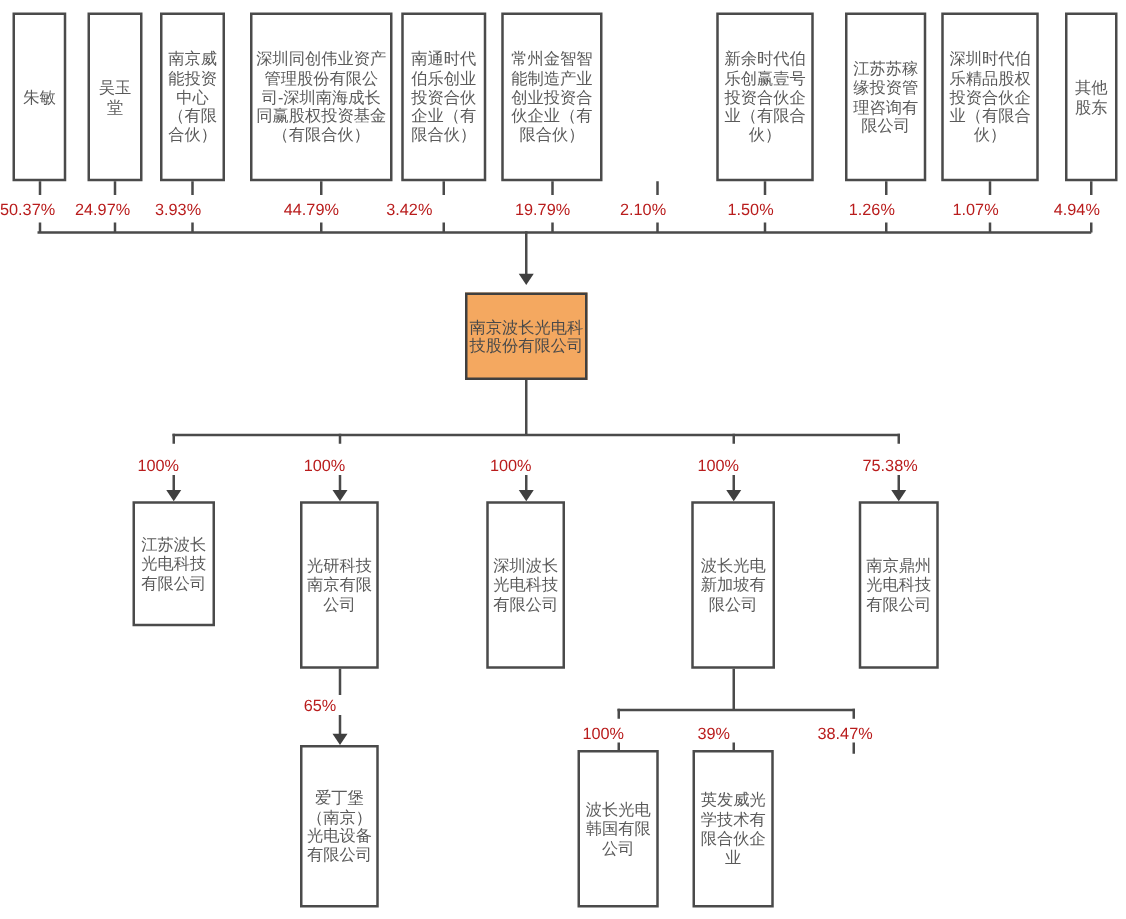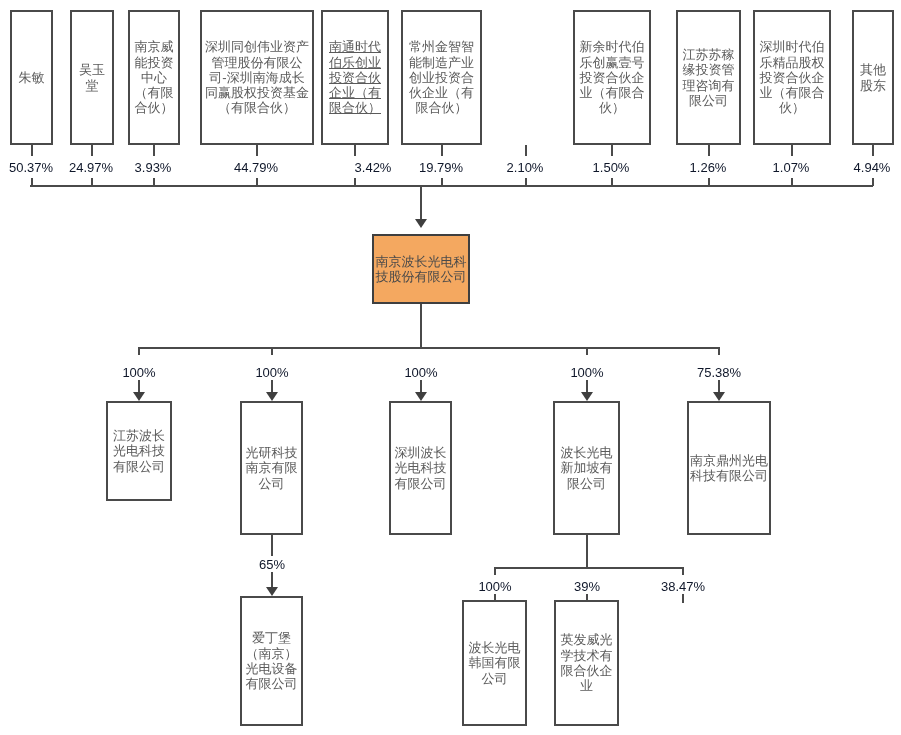--- a/index.html
+++ b/index.html
@@ -52,22 +52,22 @@
     height: 2px;
   }
   .vline {
     position: absolute;
     background: #4a4a4a;
     width: 2px;
   }
   .pct {
     position: absolute;
     font-size: 13px;
-    color: #0f172a;
-    text-align: center;
+    color: #b91c1c;
+    text-align: left;
     white-space: nowrap;
     line-height: 1;
   }
   .arrow {
     position: absolute;
     width: 0;
     height: 0;
     border-left: 6px solid transparent;
     border-right: 6px solid transparent;
     border-top: 9px solid #3f3f3f;
@@ -88,21 +88,21 @@
   </div>
   <div class="node" style="left:70px;  top:10px;  width:44px;  height:135px; font-size:13px;font-family:Liberation Serif, serif;">
     <span class="label">吴玉堂</span>
   </div>
   <div class="node" style="left:128px; top:10px;  width:52px;  height:135px; font-size:13px;">
     <span class="label">南京威能投资中心（有限合伙）</span>
   </div>
   <div class="node" style="left:200px; top:10px;  width:114px; height:135px; font-size:13px;">
     <span class="label">深圳同创伟业资产管理股份有限公司-深圳南海成长同赢股权投资基金（有限合伙）</span>
   </div>
-  <div class="node" style="left:321px; top:10px;  width:68px;  height:135px; font-size:13px;text-decoration:underline;">
+  <div class="node" style="left:321px; top:10px;  width:68px;  height:135px; font-size:13px;">
     <span class="label">南通时代伯乐创业投资合伙企业（有限合伙）</span>
   </div>
   <div class="node" style="left:401px; top:10px;  width:81px;  height:135px; font-size:13px;justify-content:flex-end;">
     <span class="label">常州金智智能制造产业创业投资合伙企业（有限合伙）</span>
   </div>
   <div class="node" style="left:573px; top:10px;  width:78px;  height:135px; font-size:13px;">
     <span class="label">新余时代伯乐创赢壹号投资合伙企业（有限合伙）</span>
   </div>
   <div class="node" style="left:676px; top:10px;  width:65px;  height:135px; font-size:13px;">
     <span class="label">江苏苏稼缘投资管理咨询有限公司</span>
@@ -123,21 +123,21 @@
   <div class="tick" style="left:525px;   top:145px; height:11px;"></div>
   <div class="tick" style="left:611px;   top:145px; height:11px;"></div>
   <div class="tick" style="left:707.5px; top:145px; height:11px;"></div>
   <div class="tick" style="left:791px;   top:145px; height:11px;"></div>
   <div class="tick" style="left:872px;   top:145px; height:11px;"></div>
 
   <div class="pct" style="left:0px;    top:161px; width:62px;">50.37%</div>
   <div class="pct" style="left:60px;   top:161px; width:62px;">24.97%</div>
   <div class="pct" style="left:124px;  top:161px; width:58px;">3.93%</div>
   <div class="pct" style="left:227px;  top:161px; width:58px;">44.79%</div>
-  <div class="pct" style="left:344px;  top:161px; width:58px;">3.42%</div>
+  <div class="pct" style="left:309px;  top:161px; width:58px;">3.42%</div>
   <div class="pct" style="left:412px;  top:161px; width:58px;">19.79%</div>
   <div class="pct" style="left:496px;  top:161px; width:58px;">2.10%</div>
   <div class="pct" style="left:582px;  top:161px; width:58px;">1.50%</div>
   <div class="pct" style="left:679px;  top:161px; width:58px;">1.26%</div>
   <div class="pct" style="left:762px;  top:161px; width:58px;">1.07%</div>
   <div class="pct" style="left:843px;  top:161px; width:58px;">4.94%</div>
 
   <div class="hline" style="left:30px; top:185px; width:843px;"></div>
 
   <div class="tick" style="left:30.5px;  top:178px; height:8px;"></div>
@@ -194,21 +194,21 @@
   </div>
   <div class="node" style="left:240px; top:401px; width:63px; height:134px; font-size:13px;">
     <span class="label">光研科技南京有限公司</span>
   </div>
   <div class="node" style="left:389px; top:401px; width:63px; height:134px; font-size:13px;">
     <span class="label">深圳波长光电科技有限公司</span>
   </div>
   <div class="node" style="left:553px; top:401px; width:67px; height:134px; font-size:13px;align-items:center;">
     <span class="label">波长光电新加坡有限公司</span>
   </div>
-  <div class="node" style="left:687px; top:401px; width:84px; height:134px; font-size:13px;">
+  <div class="node" style="left:687px; top:401px; width:64px; height:134px; font-size:13px;">
     <span class="label">南京鼎州光电科技有限公司</span>
   </div>
 
   <div class="vline" style="left:271px; top:535px; height:21px;"></div>
   <div class="pct" style="left:243px; top:558px; width:58px;">65%</div>
   <div class="vline" style="left:271px; top:572px; height:17px;"></div>
   <div class="arrow" style="left:266px; top:587px;"></div>
 
   <div class="node" style="left:240px; top:596px; width:63px; height:130px; font-size:13px;">
     <span class="label">爱丁堡（南京）光电设备有限公司</span>

